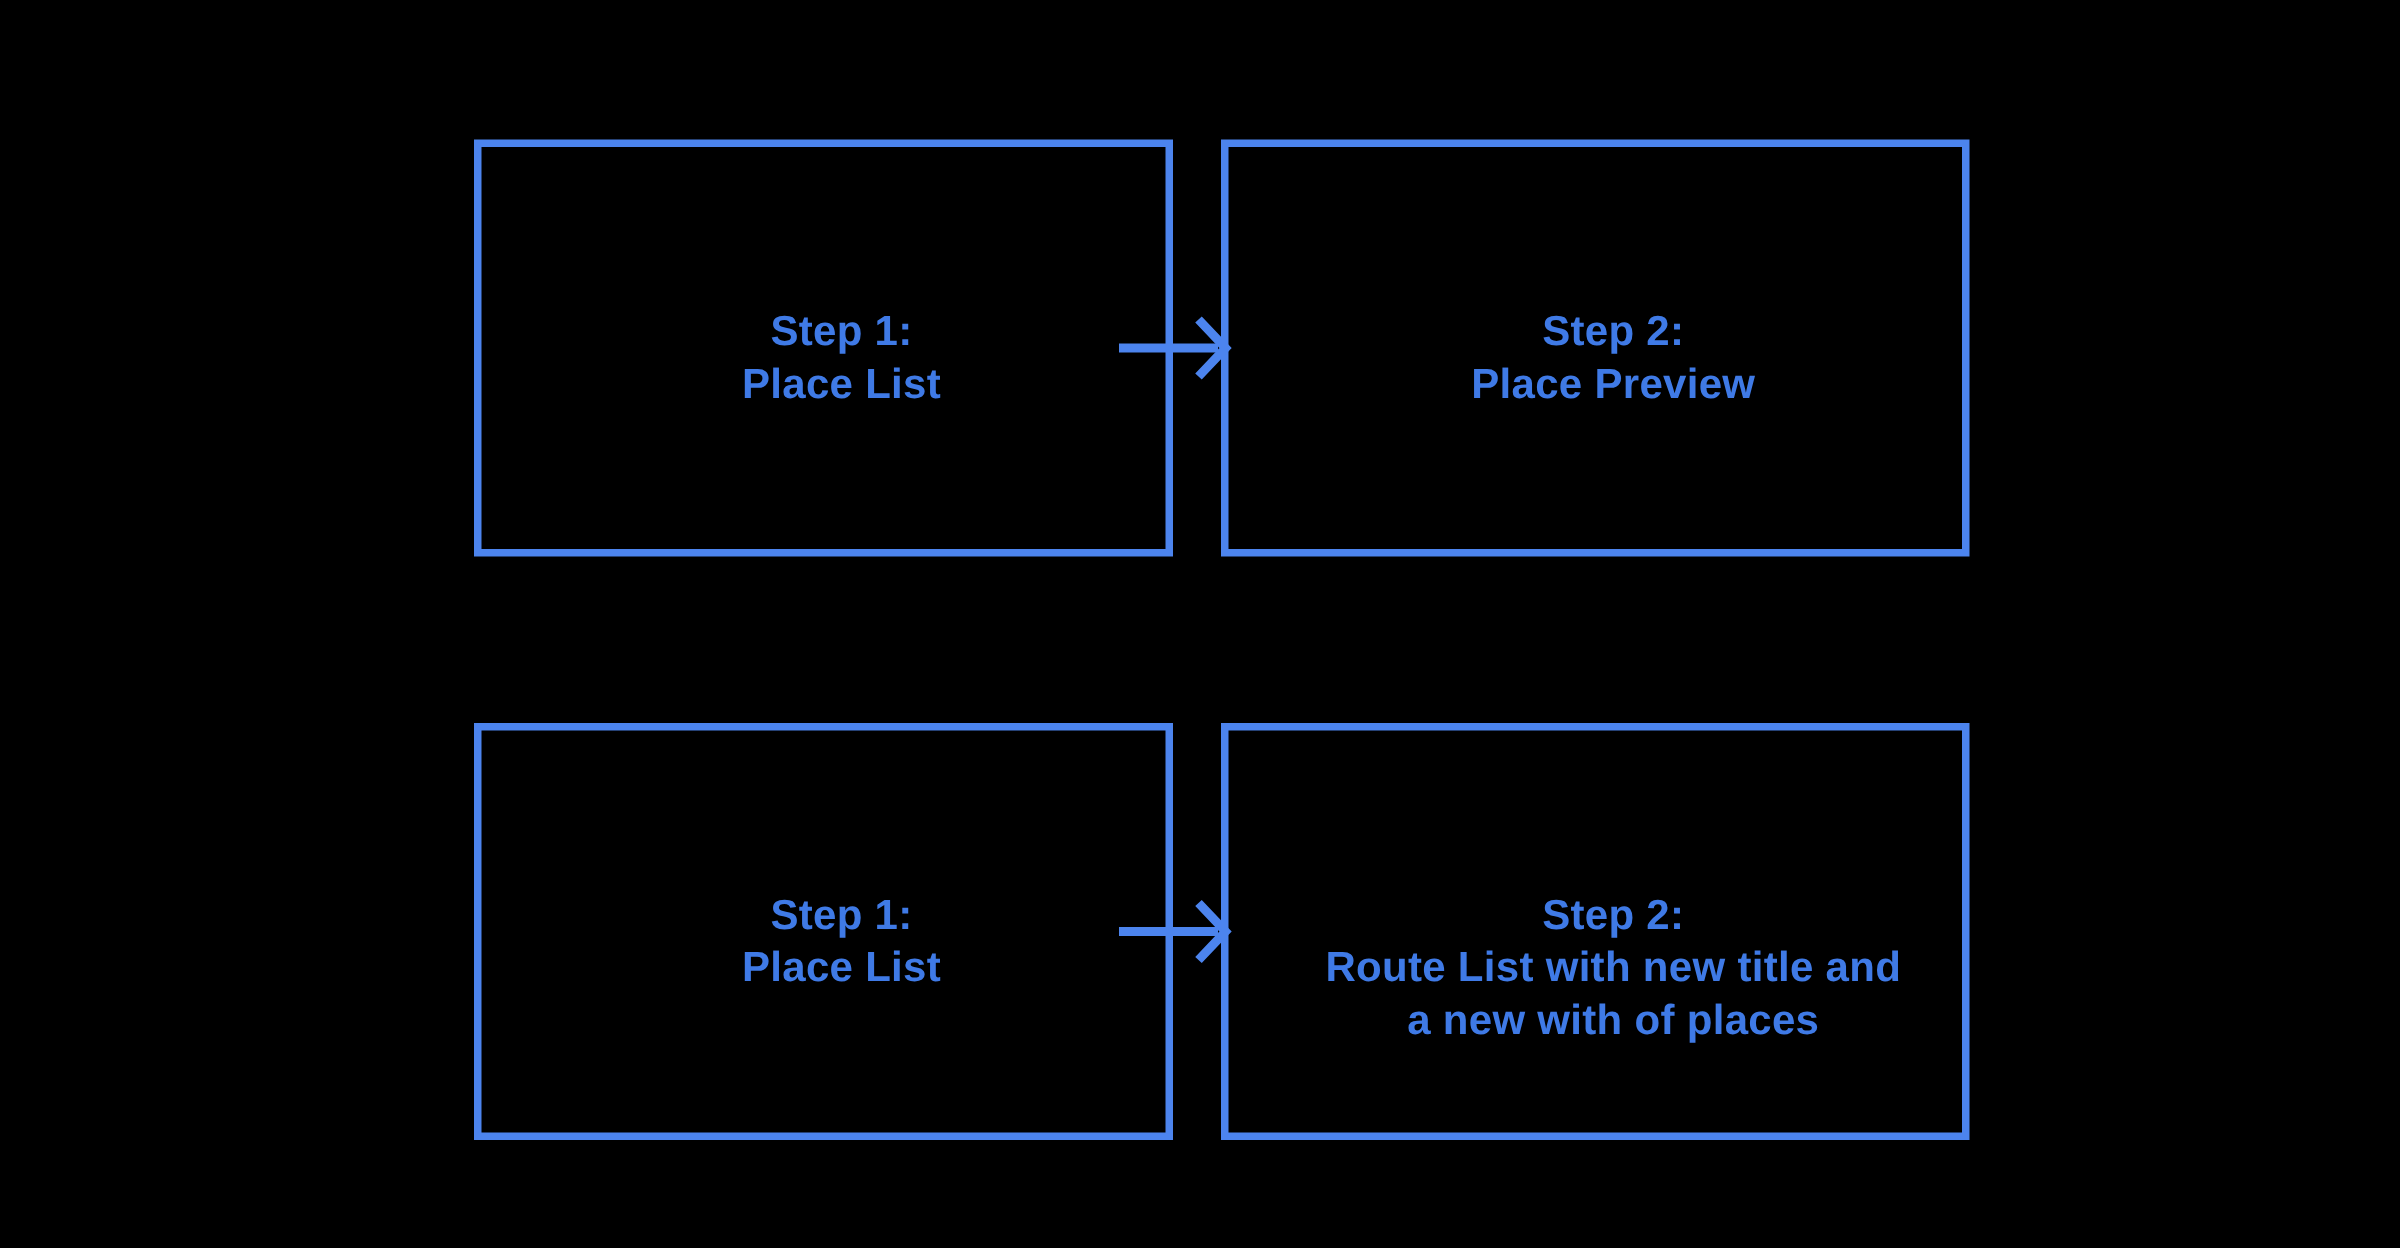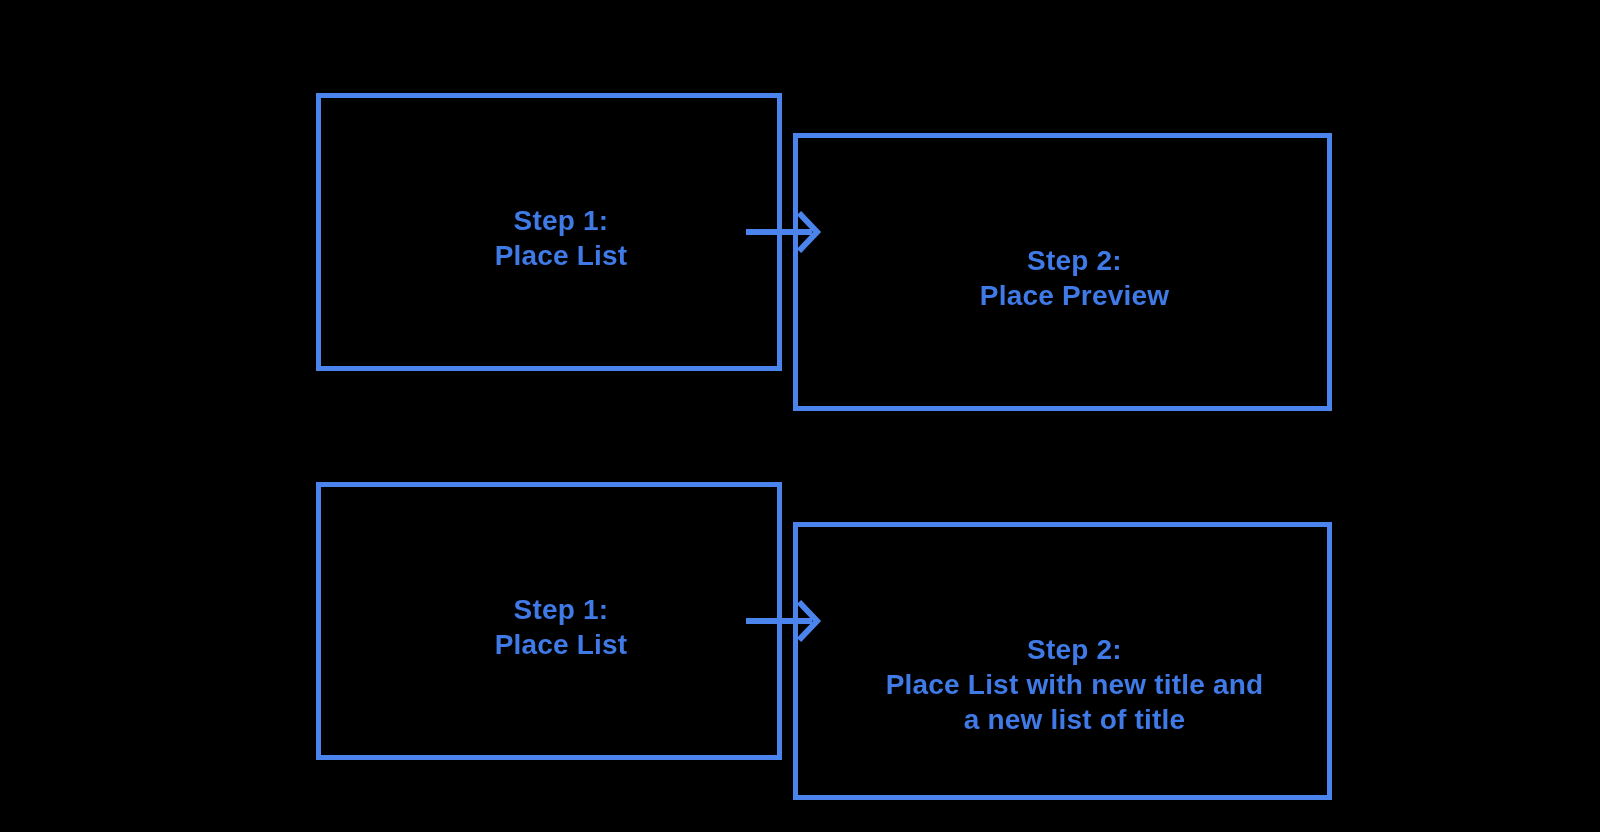--- a/index.html
+++ b/index.html
@@ -21,21 +21,21 @@
     width: 1600px;
     height: 832px;
     background: var(--background);
   }
   .box {
     position: absolute;
     border: 5px solid var(--box-border);
     background: transparent;
   }
   .box.col-left  { left: 316px; width: 466px; }
-  .box.col-right { left: 793px; width: 539px; margin-top: 40px; }
+  .box.col-right { left: 814px; width: 499px; }
   .box.row-1 { top: 93px;  height: 278px; }
   .box.row-2 { top: 482px; height: 278px; }
   .box-label {
     position: absolute;
     top: 105px;
     left: 0;
     right: 0;
     text-align: center;
     color: var(--text);
     font-size: 28px;
@@ -81,22 +81,22 @@
   <div class="box col-left row-2">
     <div class="box-label">
       <span class="line">Step 1:</span>
       <span class="line">Place List</span>
     </div>
   </div>
 
   <div class="box col-right row-2">
     <div class="box-label">
       <span class="line">Step 2:</span>
-      <span class="line">Place List with new title and</span>
-      <span class="line">a new list of title</span>
+      <span class="line">Route List with new title and</span>
+      <span class="line">a new with of places</span>
     </div>
   </div>
 
   <svg class="arrow-layer" viewBox="0 0 1600 832">
     <g>
       <line class="shaft" x1="746" y1="232" x2="812" y2="232"></line>
       <polyline class="head" points="799,213 817,232 799,251"></polyline>
     </g>
     <g>
       <line class="shaft" x1="746" y1="621" x2="812" y2="621"></line>

